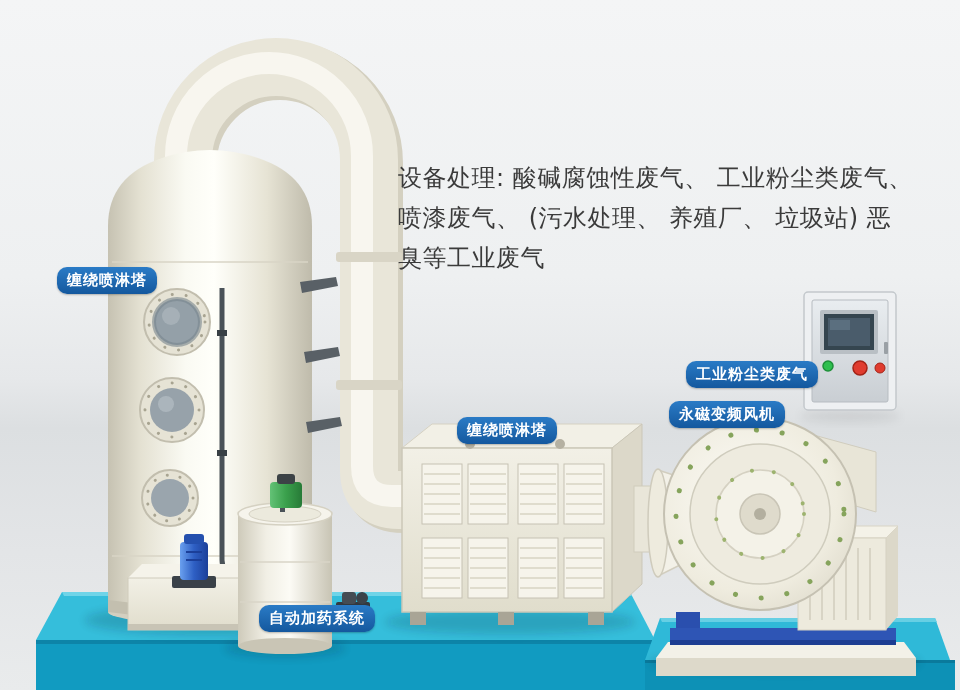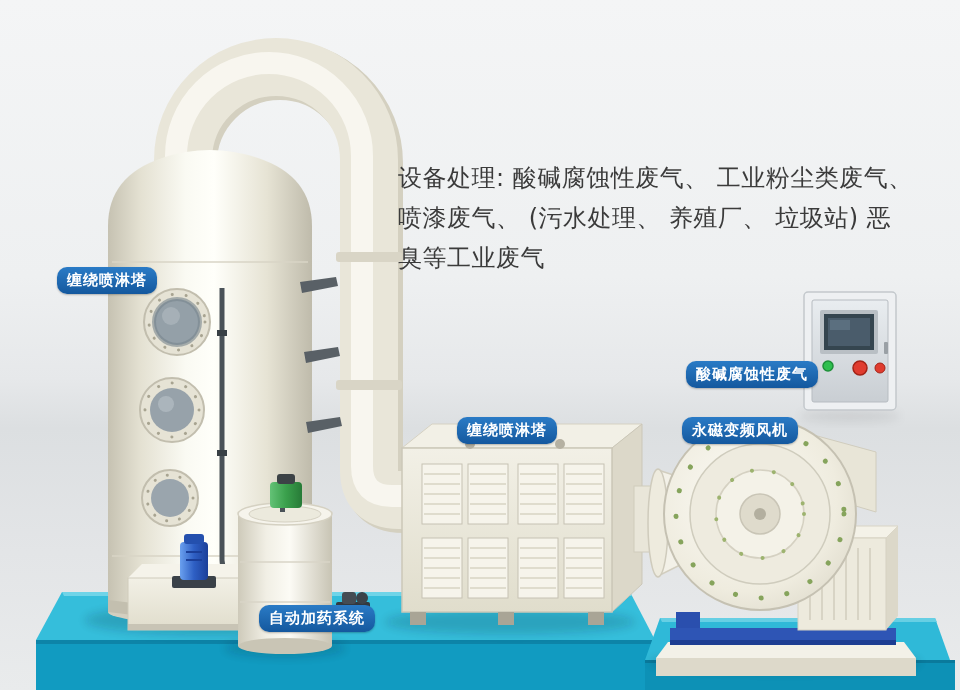--- a/index.html
+++ b/index.html
@@ -18,21 +18,21 @@
     position:absolute;display:inline-block;
     background:linear-gradient(180deg,#2a7bc6,#14589e);
     color:#ffffff;font-size:15px;font-weight:700;letter-spacing:1px;
     padding:4px 10px;border-radius:10px;
     box-shadow:0 1px 2px rgba(0,0,0,0.25);
     white-space:nowrap;
   }
   .label-spray{left:57px;top:267px;}
   .label-ctrl{left:686px;top:361px;}
   .label-carbon{left:457px;top:417px;}
-  .label-fan{left:669px;top:417px;margin-left:13px;}
+  .label-fan{left:669px;top:401px;}
   .label-dosing{left:259px;top:562px;margin-top:43px;}
 </style>
 </head>
 <body>
 
 <div class="stage">
 
   <svg class="scene-svg" width="960" height="690" viewBox="0 0 960 690">
     <defs>
       <linearGradient id="cyl" x1="0" y1="0" x2="1" y2="0">
@@ -281,18 +281,18 @@
       <circle cx="880" cy="368" r="5" fill="#e03c2f" stroke="#a32316" stroke-width="1"></circle>
       <rect x="884" y="342" width="4" height="12" rx="1" fill="#9aa0a5"></rect>
     </g>
   </svg>
 
   <div class="desc">设备处理: 酸碱腐蚀性废气、 工业粉尘类废气、
 喷漆废气、 (污水处理、 养殖厂、 垃圾站) 恶
 臭等工业废气</div>
 
   <div class="label label-spray">缠绕喷淋塔</div>
-  <div class="label label-ctrl">酸碱腐蚀性废气</div>
+  <div class="label label-ctrl">工业粉尘类废气</div>
   <div class="label label-carbon">缠绕喷淋塔</div>
   <div class="label label-fan">永磁变频风机</div>
   <div class="label label-dosing">自动加药系统</div>
 
 </div>
 
 </body></html>

